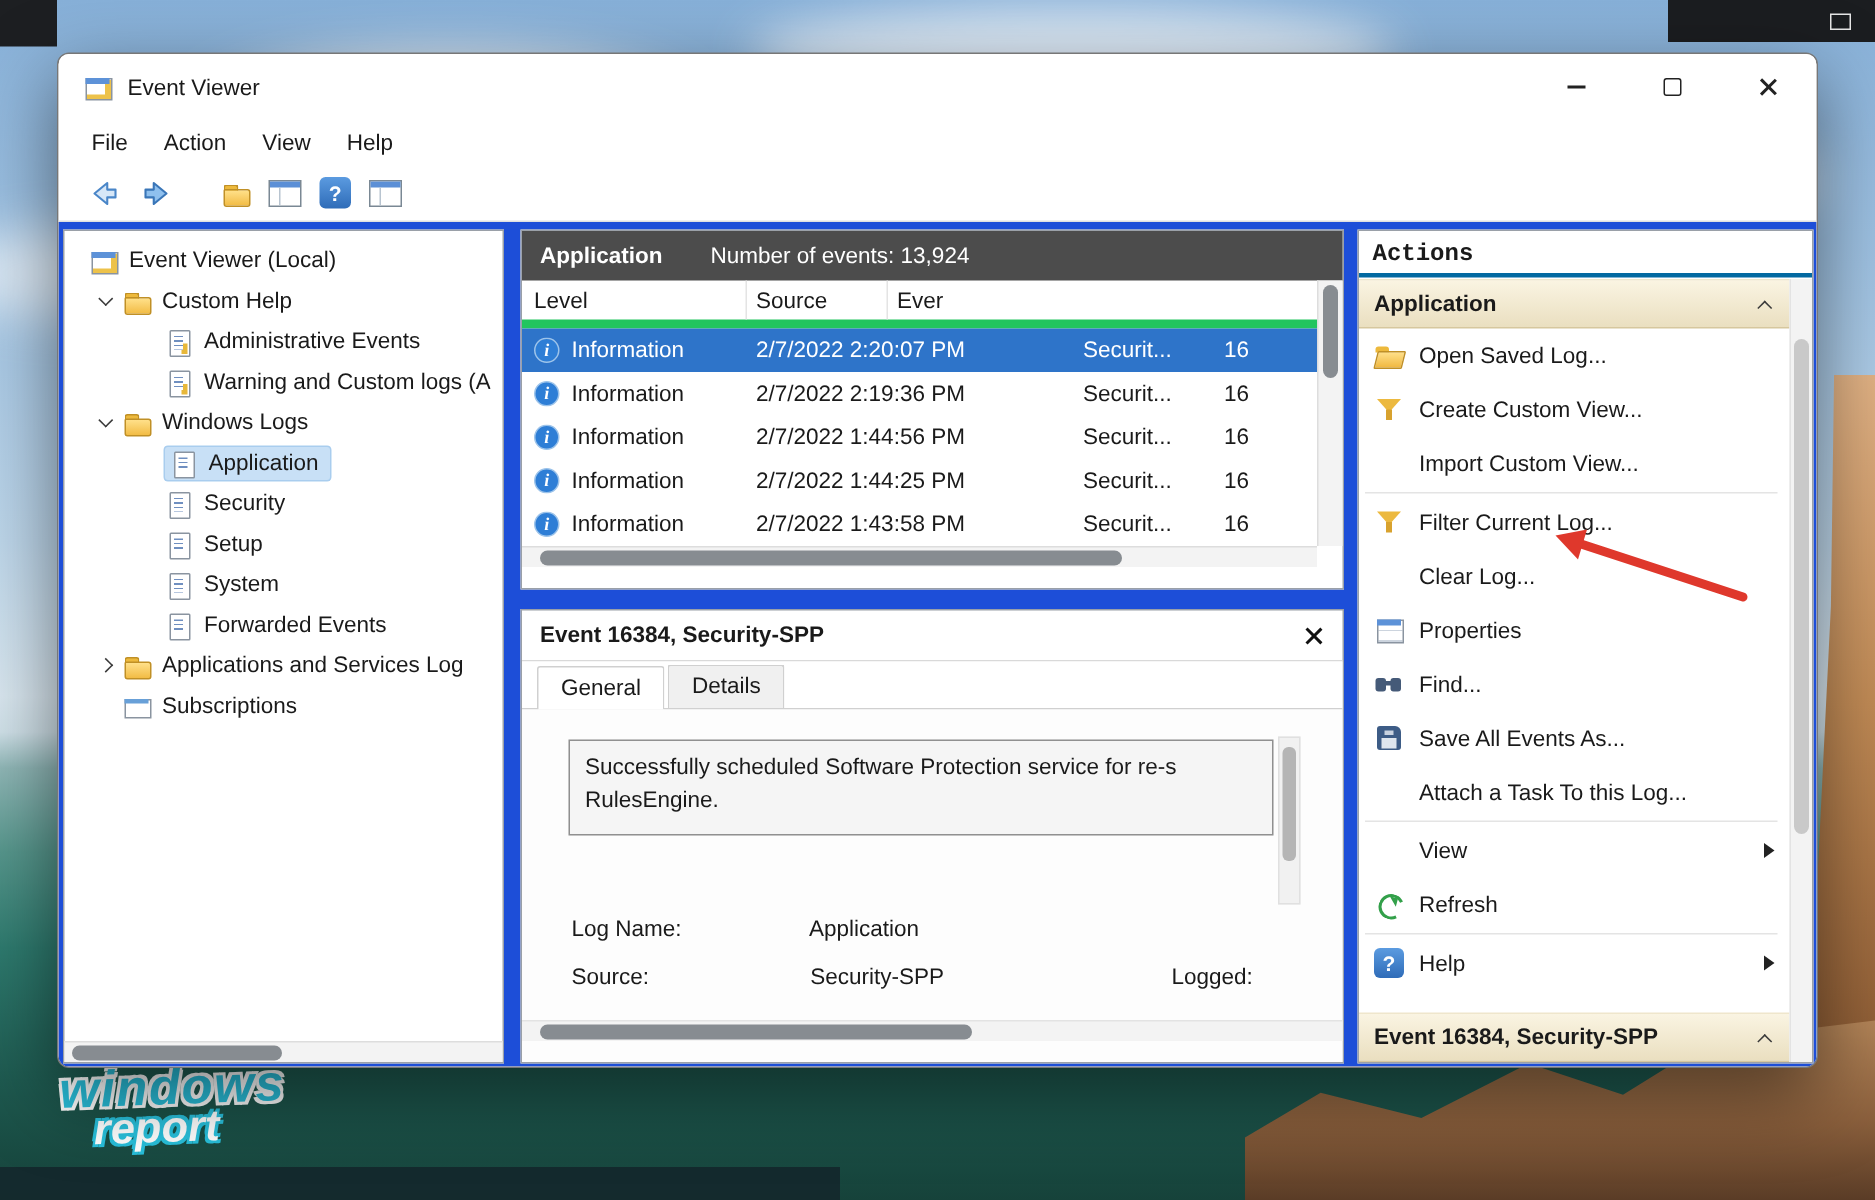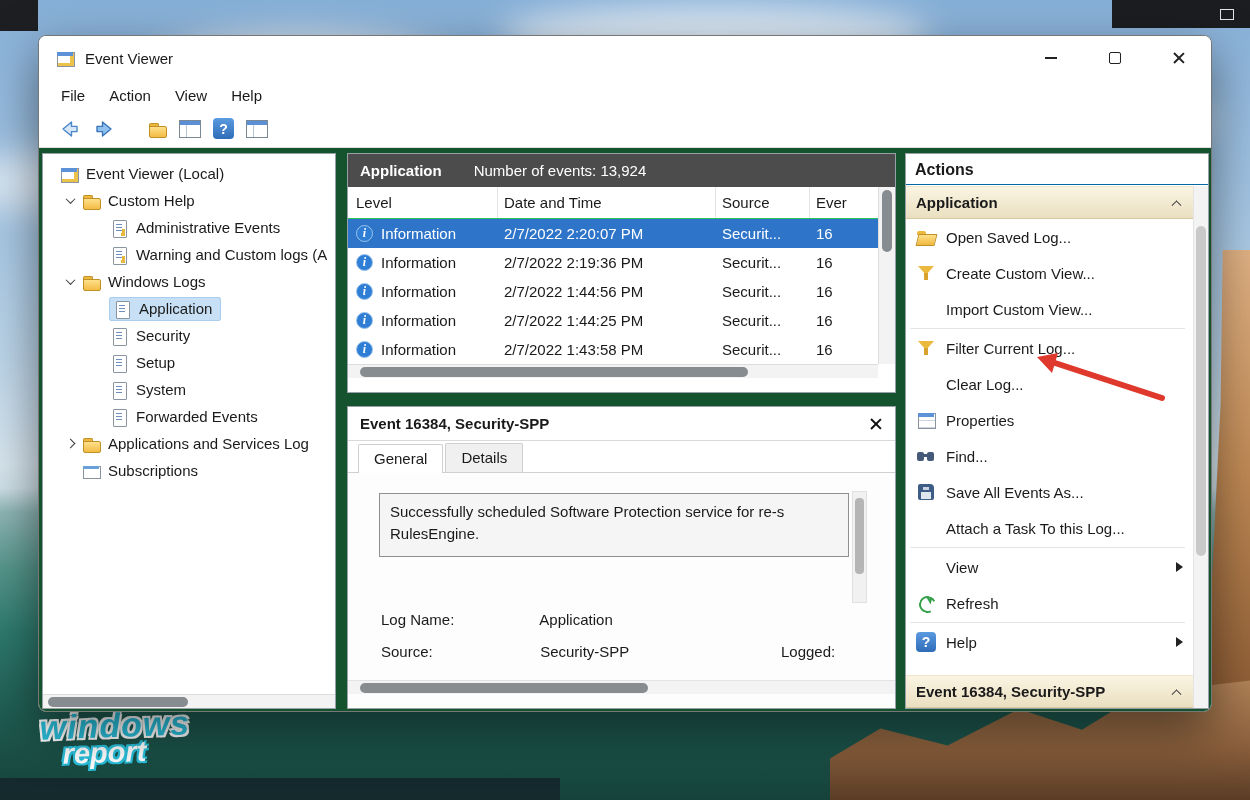--- a/index.html
+++ b/index.html
@@ -54,21 +54,21 @@
   .gap { width:6px; }
 
   
   .ticn-help { width:21px; height:21px; background:linear-gradient(#5b9be0,#2f6cb8); border-radius:4px; position:relative; }
   .ticn-help::before { content:"?"; position:absolute; inset:0; color:#fff; font-weight:bold; font-size:14px; display:flex; align-items:center; justify-content:center; }
   .ticn-window { width:22px; height:18px; background:#fff; border:1px solid #7a8894; position:relative; }
   .ticn-window::before { content:""; position:absolute; left:0; top:0; right:0; height:4px; background:#5b8fd6; }
   .ticn-window::after { content:""; position:absolute; left:6px; top:4px; bottom:0; width:1px; background:#b8c4d0; }
 
   
-  .wbody { position:absolute; left:0; right:0; top:112px; bottom:0; background:#14532d; }
+  .wbody { position:absolute; left:0; right:0; top:112px; bottom:0; background:#1d4ed8; }
   .pane { position:absolute; background:#fff; border:1px solid #9aa0a8; }
   .tree-pane { left:3px; top:5px; width:294px; height:556px; padding-top:6px; }
   .panel-list { left:308px; top:5px; width:549px; height:240px; }
   .panel-details { left:308px; top:258px; width:549px; height:303px; display:flex; flex-direction:column; }
   .actions-pane { left:866px; top:5px; width:304px; height:556px; }
 
   
   .tree-row { height:27px; display:flex; align-items:center; }
   .tree-row.root { padding-left:16px; }
   .tree-row.lvl1 { padding-left:16px; }
@@ -97,21 +97,21 @@
   .icn-view::before { content:""; position:absolute; left:4px; top:2px; width:12px; height:16px; background:#fff; border:1px solid #8a94a0; border-radius:1px; }
   .icn-view::after { content:""; position:absolute; left:7px; top:6px; width:6px; height:9px; background:repeating-linear-gradient(180deg,#6f8fc0 0,#6f8fc0 1px,transparent 1px,transparent 3px); box-shadow:4px 4px 0 -1px #e8b83a; }
   .icn-subs::before { content:""; position:absolute; left:2px; top:5px; width:16px; height:11px; background:#fff; border:1px solid #8a94a0; }
   .icn-subs::after { content:""; position:absolute; left:2px; top:5px; width:16px; height:3px; background:#68a0d8; }
 
   
   .list-header { height:33px; background:#4c4c4c; color:#fff; display:flex; align-items:center; padding:0 12px; }
   .lh-title { font-weight:bold; }
   .lh-count { margin-left:32px; }
   .list-grid { position:relative; }
-  .col-headers { display:flex; height:32px; align-items:center; margin-right:17px; border-bottom:1px solid #22c55e; }
+  .col-headers { display:flex; height:32px; align-items:center; margin-right:17px; border-bottom:6px solid #22c55e; }
   .col { height:100%; display:flex; align-items:center; border-right:1px solid #e4e4e4; }
   .c-level { width:150px; padding-left:8px; }
   .c-date  { width:218px; padding-left:6px; }
   .c-source{ width:94px;  padding-left:6px; }
   .c-event { width:68px;  padding-left:6px; border-right:none; }
   .rows { margin-right:17px; }
   .row { display:flex; height:29px; align-items:center; }
   .row .cell { display:flex; align-items:center; overflow:hidden; white-space:nowrap; }
   .row .c-level { gap:8px; border-right:none; }
   .row.selected { background:#2e74c9; color:#fff; }
@@ -137,21 +137,21 @@
   .det-vscroll .thumb { position:absolute; left:2px; top:6px; width:9px; height:76px; background:#b5b5b5; border-radius:4px; }
   .frow { position:absolute; left:33px; }
   .frow.f1 { top:138px; }
   .frow.f2 { top:170px; }
   .flabel { display:inline-block; width:155px; }
   .flogged { position:absolute; left:400px; top:0; }
   .det-hscroll { position:absolute; left:0; right:0; bottom:14px; height:14px; background:#f3f3f3; border-top:1px solid #e3e3e3; }
   .det-hscroll .thumb { position:absolute; left:12px; top:2px; width:288px; height:10px; background:#878c91; border-radius:5px; }
 
   
-  .actions-title { height:31px; line-height:31px; padding-left:9px; font-weight:bold; font-size:16px; border-bottom:1px solid #0369a1; }
+  .actions-title { height:31px; line-height:31px; padding-left:9px; font-weight:bold; font-size:16px; border-bottom:3px solid #0369a1;font-family:Liberation Mono, monospace; }
   .actions-content { position:absolute; left:0; top:32px; right:15px; bottom:0; }
   .section-header { height:33px; display:flex; align-items:center; padding:0 13px 0 10px; font-weight:bold;
     background:linear-gradient(#faf4e2,#eadfc0); border-bottom:1px solid #d6c79e; border-top:1px solid #efe6cc; }
   .section-header .chev { margin-left:auto; }
   .section-header.bottom { position:absolute; left:0; right:0; bottom:0; }
   .action-item { height:36px; display:flex; align-items:center; padding-left:10px; }
   .alabel { white-space:nowrap; }
   .subarrow { margin-left:auto; margin-right:10px; width:0; height:0; border-left:7px solid #222; border-top:5px solid transparent; border-bottom:5px solid transparent; }
   .sep { height:1px; background:#e4e4e4; margin:1px 8px 1px 4px; }
   .actions-scrollbar { position:absolute; right:0; top:32px; bottom:0; width:15px; background:#f3f3f3; border-left:1px solid #e3e3e3; }
@@ -319,21 +319,20 @@
     </div>
 
     <div class="pane panel-list">
       <div class="list-header">
         <span class="lh-title">Application</span>
         <span class="lh-count">Number of events: 13,924</span>
       </div>
       <div class="list-grid">
         <div class="col-headers">
           <span class="col c-level">Level</span>
-          <span class="col c-date">Date and Time</span>
           <span class="col c-source">Source</span>
           <span class="col c-event">Ever</span>
         </div>
         <div class="rows">
           <div class="row selected">
             <span class="cell c-level">
                 <span class="info-icon"></span>
                 <span>Information</span>
               </span>
             <span class="cell c-date">2/7/2022 2:20:07 PM</span>

